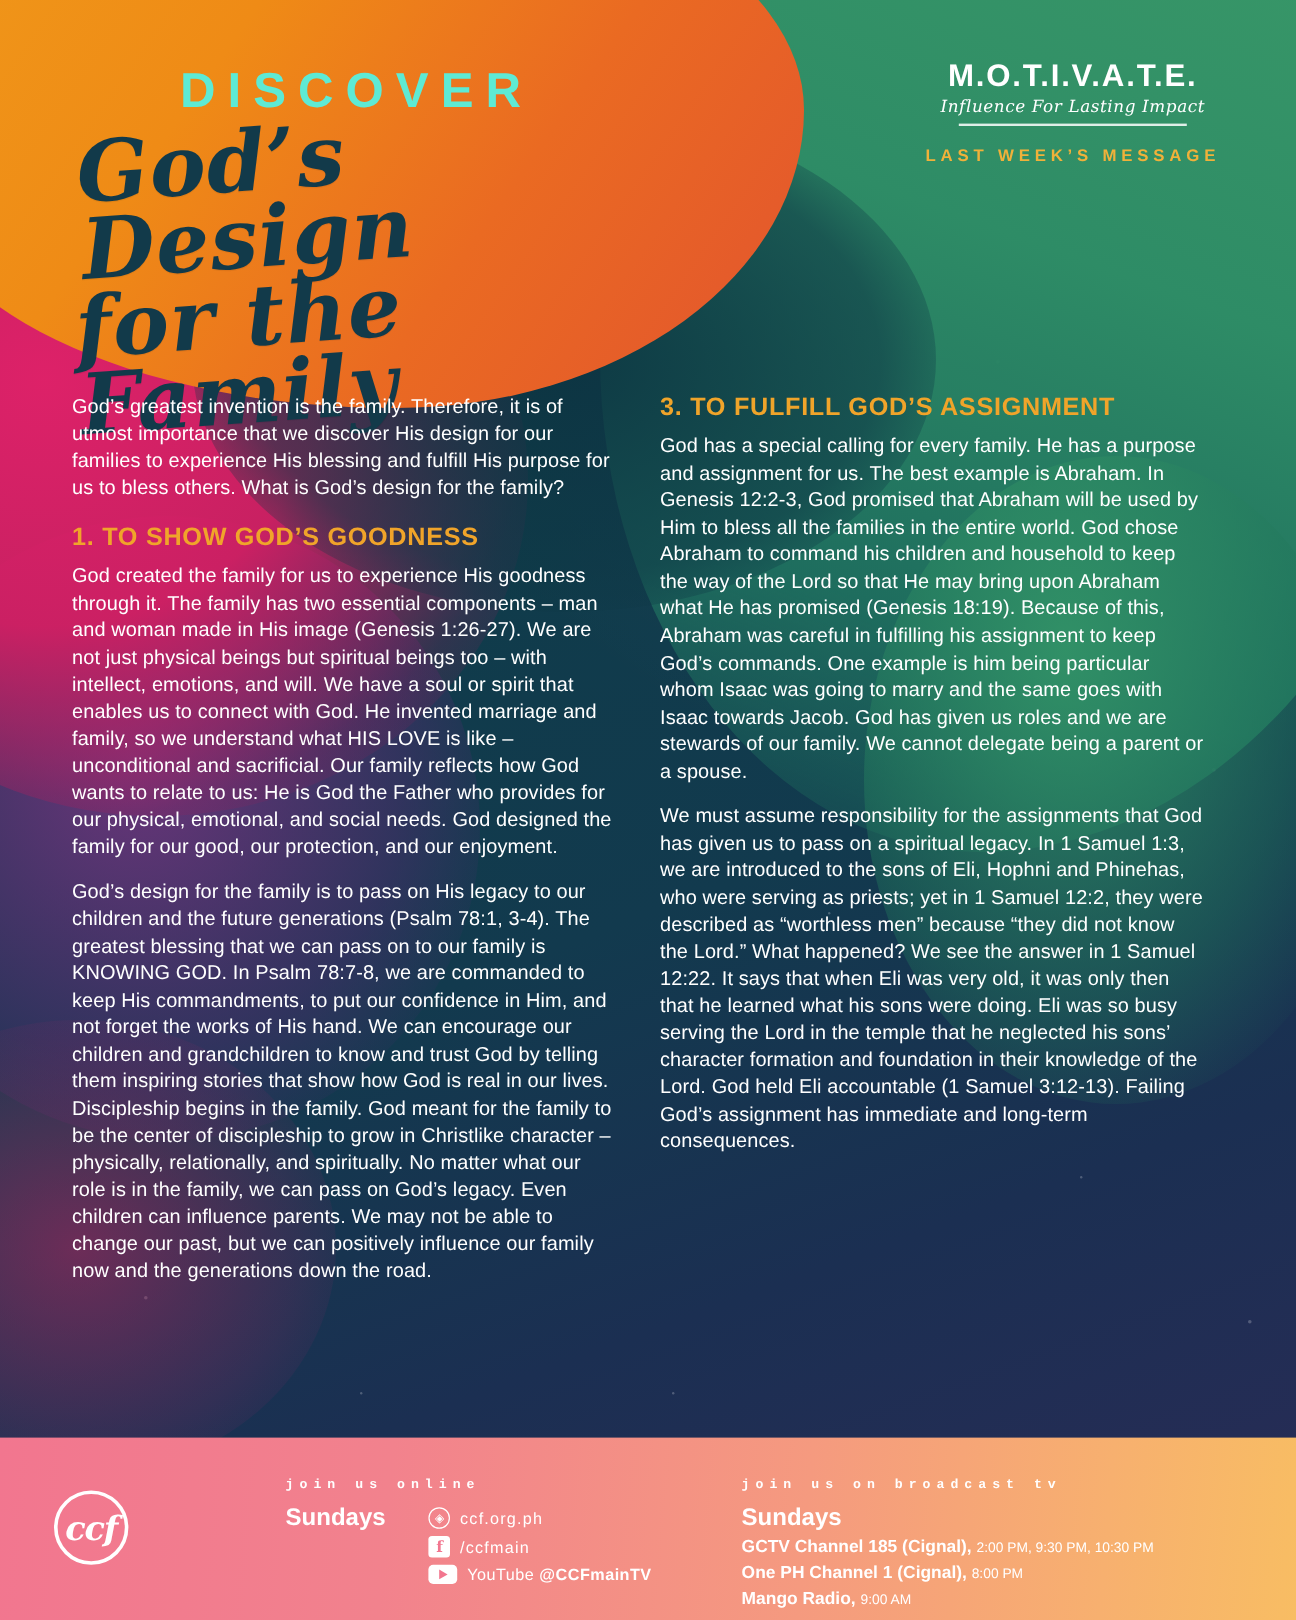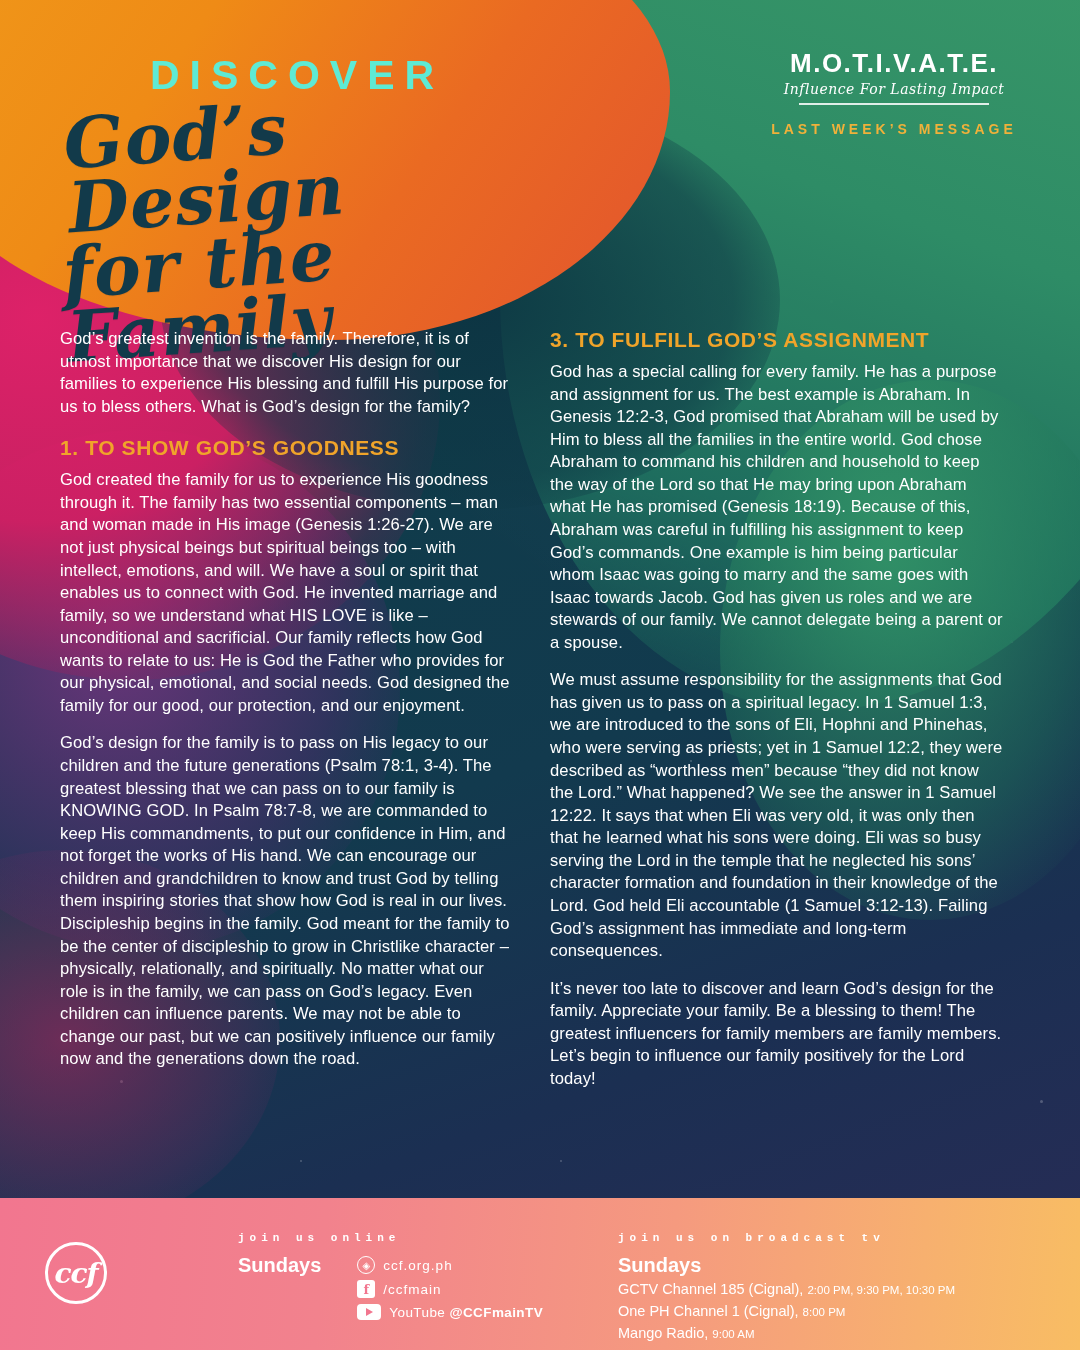--- a/index.html
+++ b/index.html
@@ -207,21 +207,21 @@
   .cicon.yt { background: #ffffff; border-radius: 4px; width: 24px; flex: 0 0 24px; height: 16px; position: relative; }
   .cicon.yt:after {
     content: ""; position: absolute; left: 9px; top: 4px;
     border-left: 7px solid #f2768f;
     border-top: 4px solid transparent; border-bottom: 4px solid transparent;
   }
   .ctext { color: #ffffff; font-size: 13.5px; letter-spacing: 1px; }
   .ctext.yt-label { letter-spacing: .4px; font-weight: bold; }
   .ctext .yt-word { font-weight: normal; }
   .bc-line { color: #ffffff; font-size: 14.5px; line-height: 1.5; }
-  .bc-line b { font-weight: normal; }
+  .bc-line b { font-weight: bold; }
   .bc-line .ampm { font-size: 11.5px; }
 </style>
 </head>
 <body>
 
 <div class="page">
 
   <div class="bg-base"></div>
   <div class="stars">
     <div class="star" style="left:640px;top:30px;width:3px;height:3px;"></div>
@@ -264,21 +264,20 @@
     <div class="col left">
       <p class="body">God’s greatest invention is the family. Therefore, it is of utmost importance that we discover His design for our families to experience His blessing and fulfill His purpose for us to bless others. What is God’s design for the family?</p>
       <h2 class="section">1. TO SHOW GOD’S GOODNESS</h2>
       <p class="body">God created the family for us to experience His goodness through it. The family has two essential components – man and woman made in His image (Genesis 1:26-27). We are not just physical beings but spiritual beings too – with intellect, emotions, and will. We have a soul or spirit that enables us to connect with God. He invented marriage and family, so we understand what HIS LOVE is like – unconditional and sacrificial. Our family reflects how God wants to relate to us: He is God the Father who provides for our physical, emotional, and social needs. God designed the family for our good, our protection, and our enjoyment.</p>
       <p class="body">God’s design for the family is to pass on His legacy to our children and the future generations (Psalm 78:1, 3-4). The greatest blessing that we can pass on to our family is KNOWING GOD. In Psalm 78:7-8, we are commanded to keep His commandments, to put our confidence in Him, and not forget the works of His hand. We can encourage our children and grandchildren to know and trust God by telling them inspiring stories that show how God is real in our lives. Discipleship begins in the family. God meant for the family to be the center of discipleship to grow in Christlike character – physically, relationally, and spiritually. No matter what our role is in the family, we can pass on God’s legacy. Even children can influence parents. We may not be able to change our past, but we can positively influence our family now and the generations down the road.</p>
     </div>
     <div class="col right">
       <h2 class="section">3. TO FULFILL GOD’S ASSIGNMENT</h2>
       <p class="body">God has a special calling for every family. He has a purpose and assignment for us. The best example is Abraham. In Genesis 12:2-3, God promised that Abraham will be used by Him to bless all the families in the entire world. God chose Abraham to command his children and household to keep the way of the Lord so that He may bring upon Abraham what He has promised (Genesis 18:19). Because of this, Abraham was careful in fulfilling his assignment to keep God’s commands. One example is him being particular whom Isaac was going to marry and the same goes with Isaac towards Jacob. God has given us roles and we are stewards of our family. We cannot delegate being a parent or a spouse.</p>
       <p class="body">We must assume responsibility for the assignments that God has given us to pass on a spiritual legacy. In 1 Samuel 1:3, we are introduced to the sons of Eli, Hophni and Phinehas, who were serving as priests; yet in 1 Samuel 12:2, they were described as “worthless men” because “they did not know the Lord.” What happened? We see the answer in 1 Samuel 12:22. It says that when Eli was very old, it was only then that he learned what his sons were doing.  Eli was so busy serving the Lord in the temple that he neglected his sons’ character formation and foundation in their knowledge of the Lord. God held Eli accountable (1 Samuel 3:12-13). Failing God’s assignment has immediate and long-term consequences.</p>
-      <p class="body">It’s never too late to discover and learn God’s design for the family. Appreciate your family. Be a blessing to them! The greatest influencers for family members are family members. Let’s begin to influence our family positively for the Lord today!</p>
     </div>
   </div>
 
   <div class="footer">
     <div class="ccf-logo">ccf</div>
 
     <div class="online">
       <div class="f-head">join us online</div>
       <div class="online-row">
         <div>

